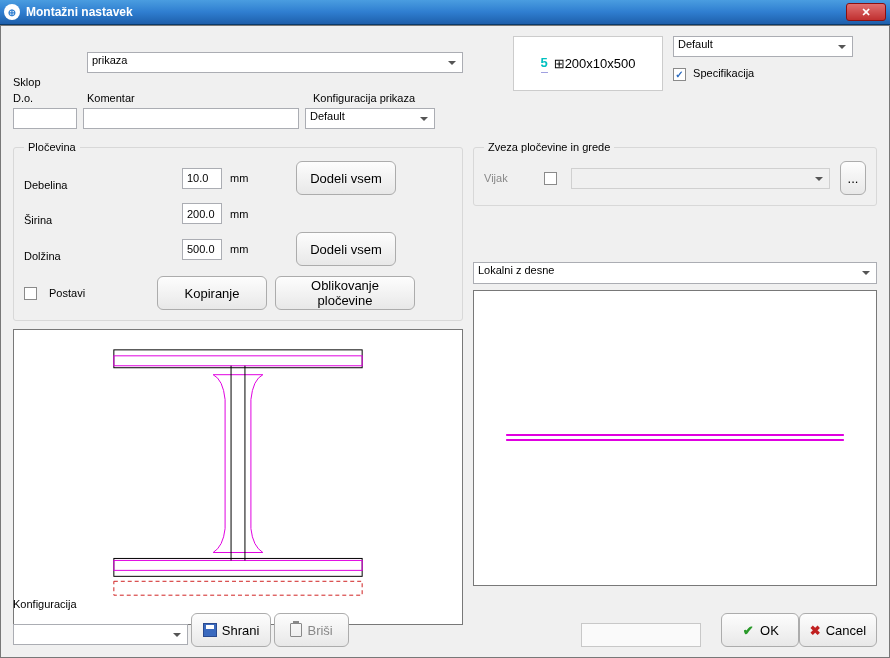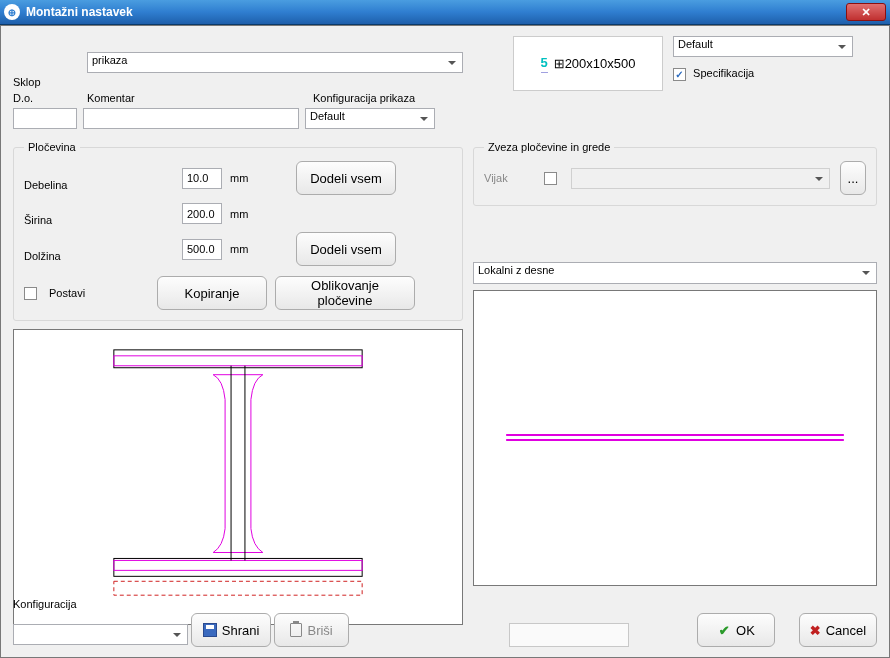--- a/index.html
+++ b/index.html
@@ -140,21 +140,21 @@
   }
   .canvas-left { height: 296px; }
   .canvas-right { height: 296px; }
 
   .footer {
     position: absolute;
     bottom: 10px;
     left: 12px;
     right: 12px;
   }
-  .footerrow { display: flex; align-items: flex-end; gap: 24px; }
+  .footerrow { display: flex; align-items: flex-end; gap: 0; }
   .konf-block { width: 370px; }
   .konf-combo { width: 175px; display:inline-block; vertical-align: middle;}
   .icon-btn { display: inline-flex; align-items: center; gap: 5px; }
   .saveico { width:14px; height:14px; background:#3a6abf; border:1px solid #2a4a8f; position:relative; }
   .saveico::after{content:"";position:absolute;top:1px;left:2px;width:8px;height:4px;background:#fff;}
   .trashico { width:12px; height:14px; border:1px solid #888; border-radius:1px; position:relative;}
   .trashico::before{content:"";position:absolute;top:-3px;left:2px;width:6px;height:2px;background:#888;}
   .okico{width:14px;height:14px;color:#2a9a2a;font-weight:bold;}
   .cancelico{width:14px;height:14px;color:#c02020;font-weight:bold;}
   .spacer{flex:1;}

